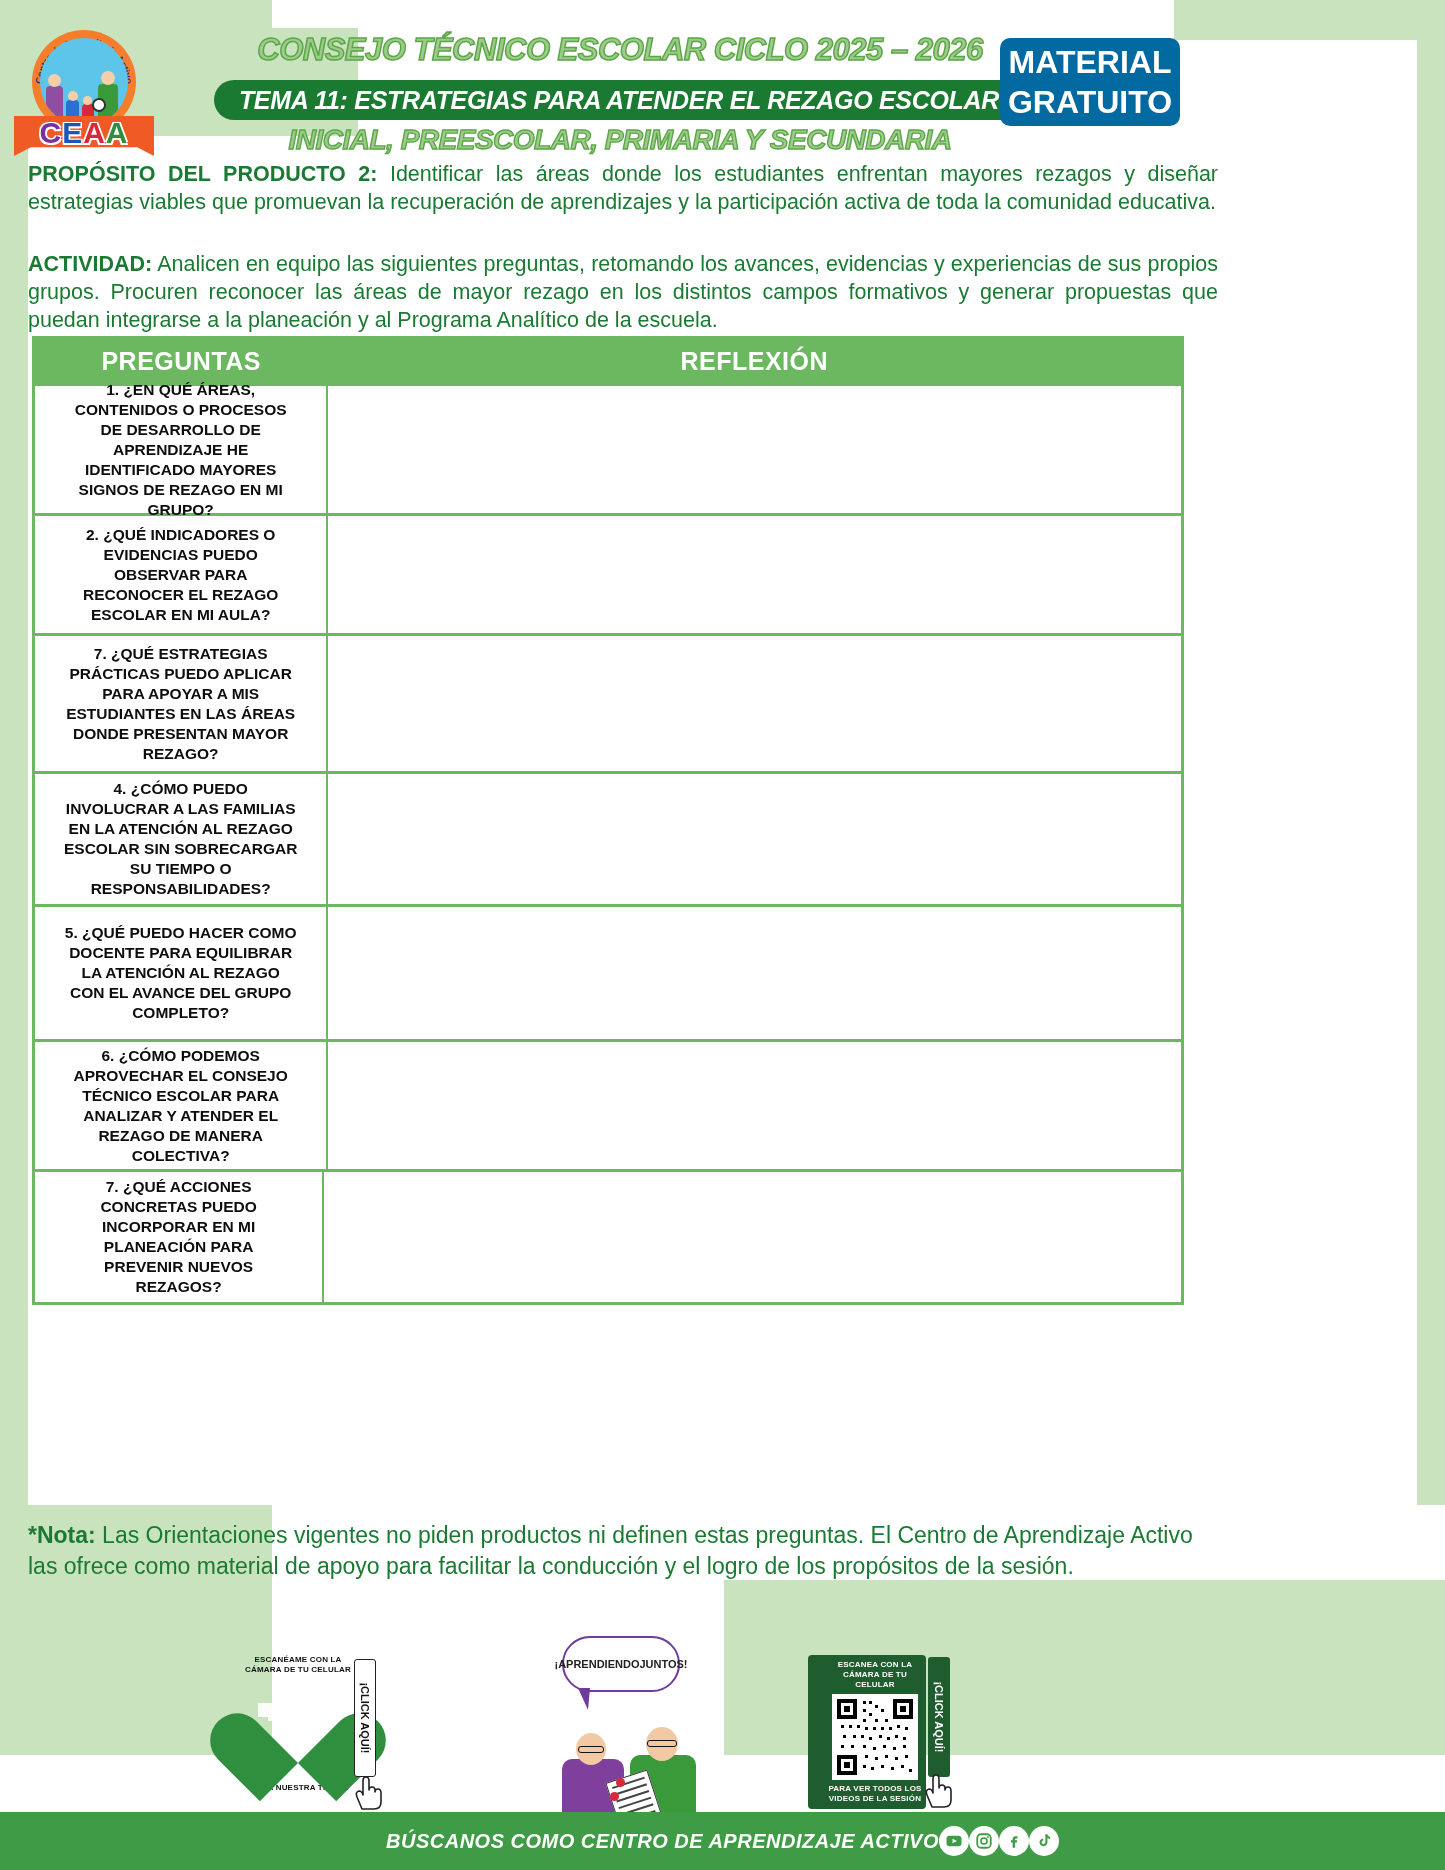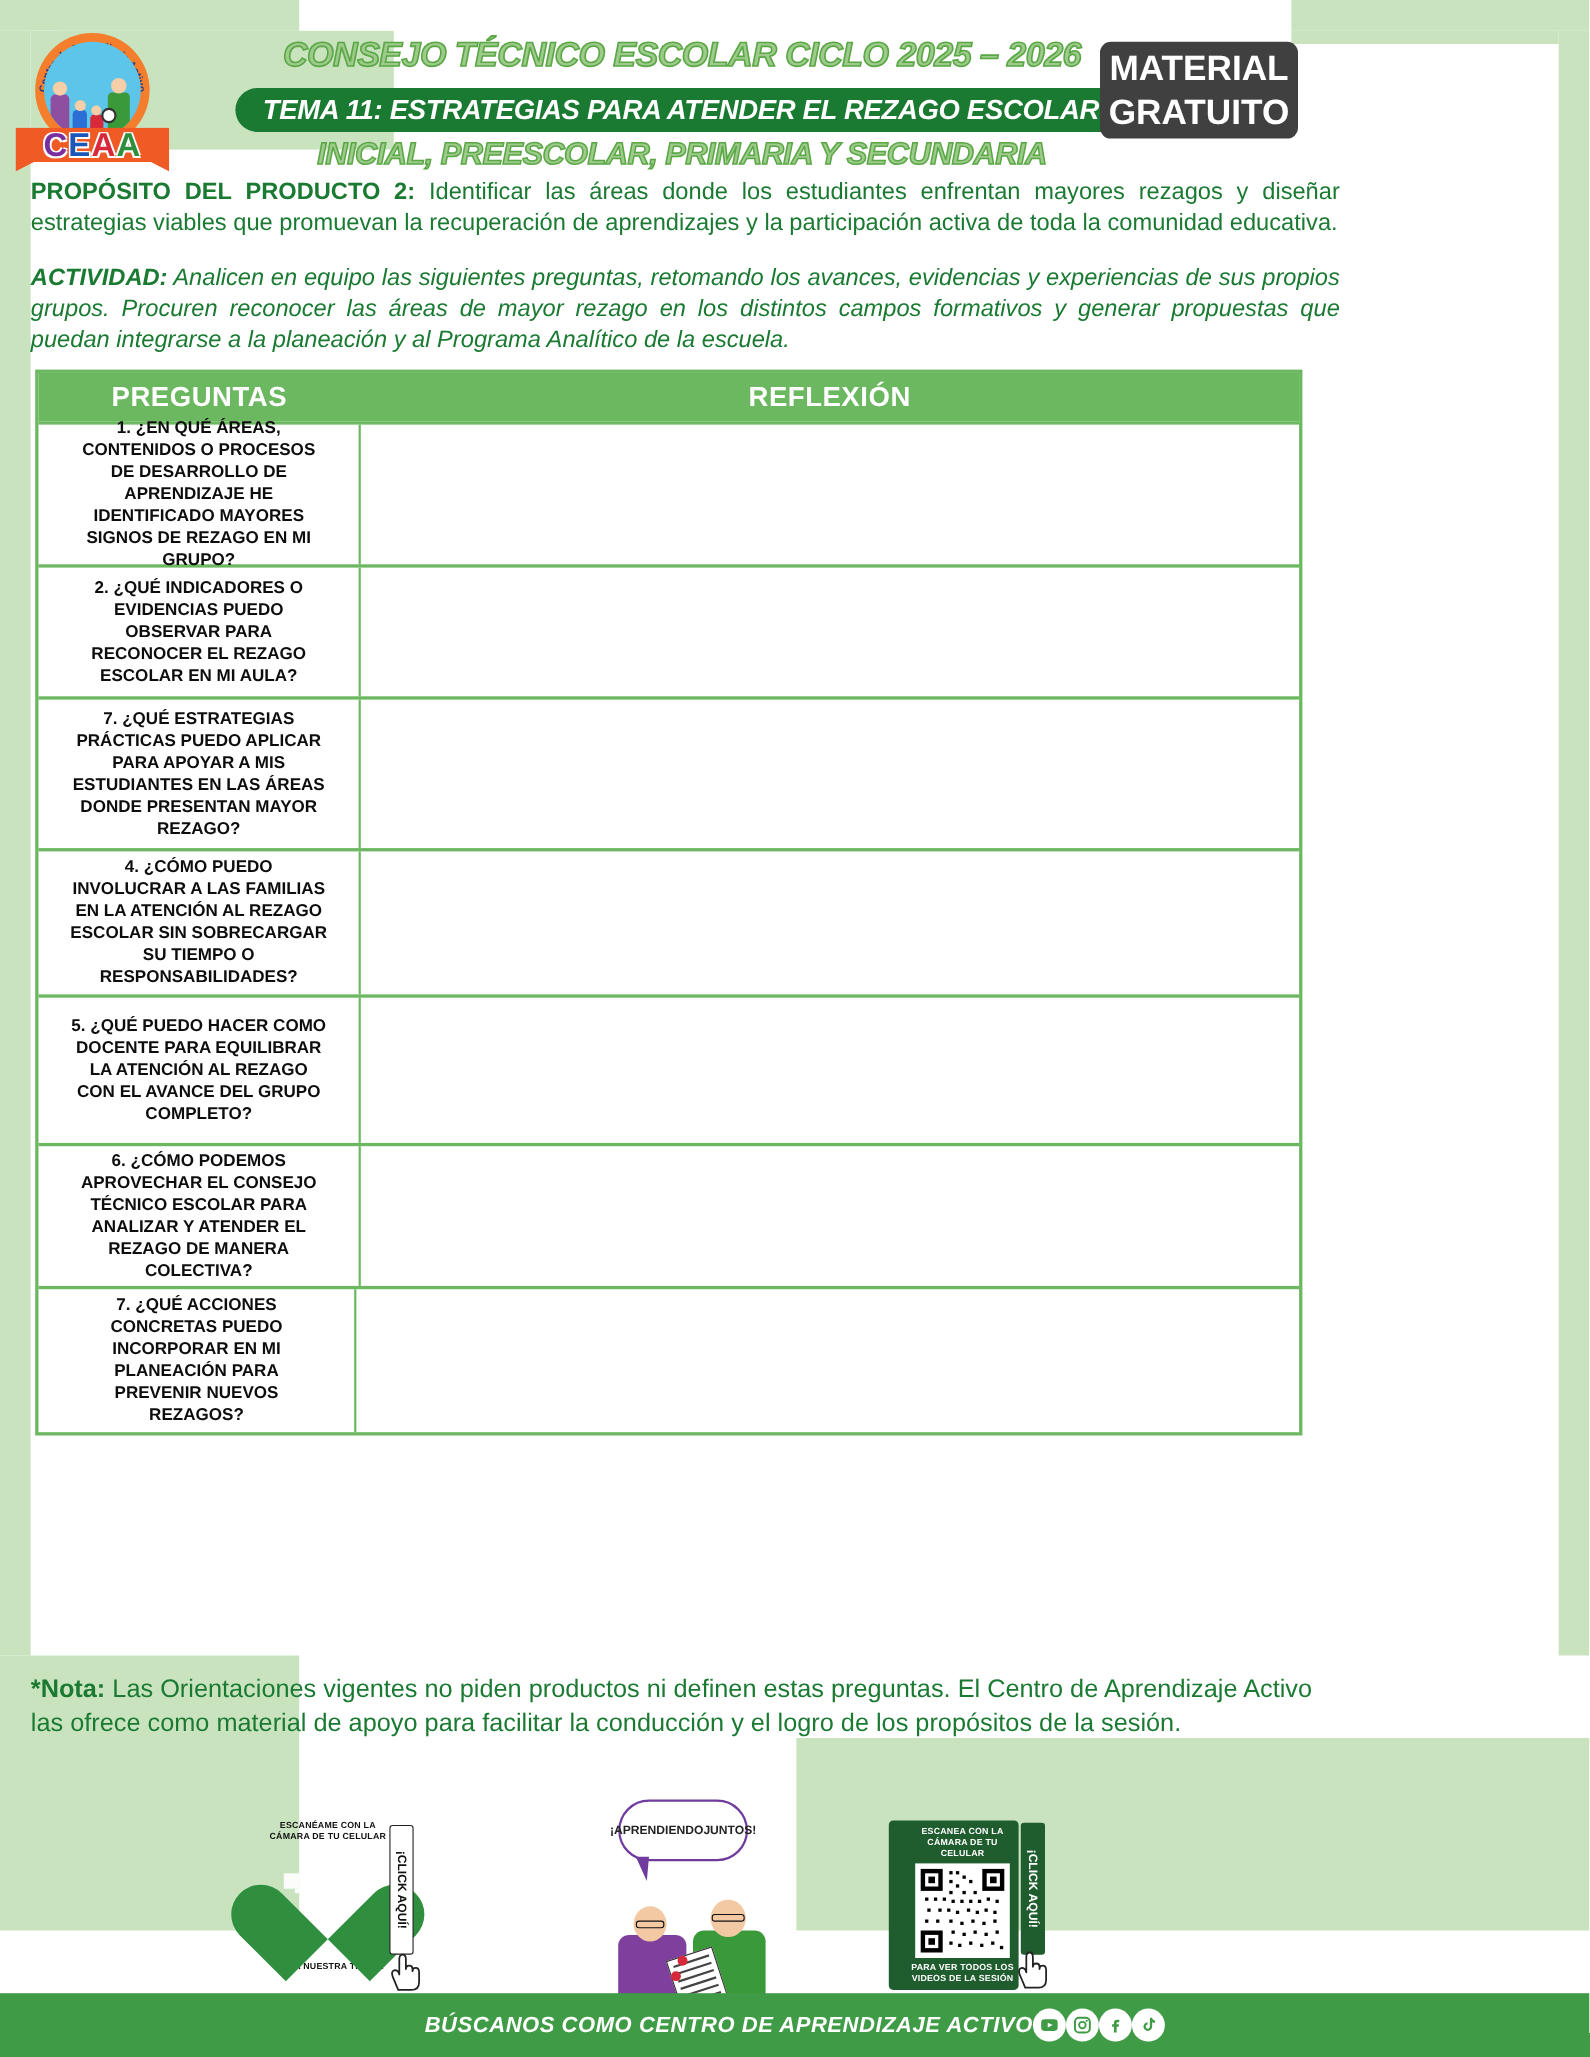--- a/index.html
+++ b/index.html
@@ -83,36 +83,36 @@
   }
   .title-line3 {
     position:absolute; left:250px; top:100px; width:740px;
     text-align:center;
     font-size:28px; font-weight:bold; font-style:italic;
     color:#9ecb8c; -webkit-text-stroke:1.4px #5aa845;
     text-transform:uppercase; letter-spacing:-0.5px;
   }
   .badge-free {
     position:absolute; left:1000px; top:14px; width:180px; height:88px;
-    background:#404040; border-radius:10px;
+    background:#0369a1; border-radius:10px;
     display:flex; flex-direction:column; align-items:center; justify-content:center;
   }
   .badge-free span {
     color:#ffffff; font-size:32px; font-weight:bold; line-height:40px;
     letter-spacing:0px;
   }
 
   
   .intro {
     position:absolute; left:28px; top:160px; width:1190px;
     font-size:21.5px; line-height:28px; color:#1a7a32;
     text-align:justify;
   }
   .intro b { color:#1a7a32; font-weight:bold; }
-  .intro .p2 { margin-top:22px;font-style:italic; }
+  .intro .p2 { margin-top:34px; }
 
   
   .tbl {
     position:absolute; left:32px; top:336px; width:1152px;
     border:3px solid #6cb860; border-collapse:collapse;
   }
   .tbl-head { display:flex; background:#6cb860; height:44px; }
   .tbl-head .th {
     display:flex; align-items:center; justify-content:center;
     color:#ffffff; font-size:25px; font-weight:bold; letter-spacing:0.5px;

